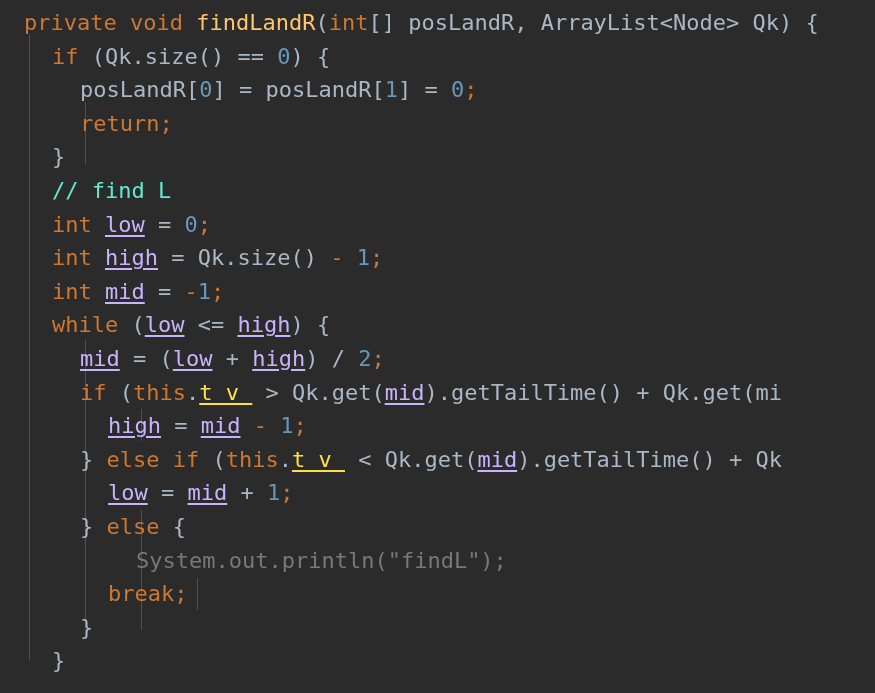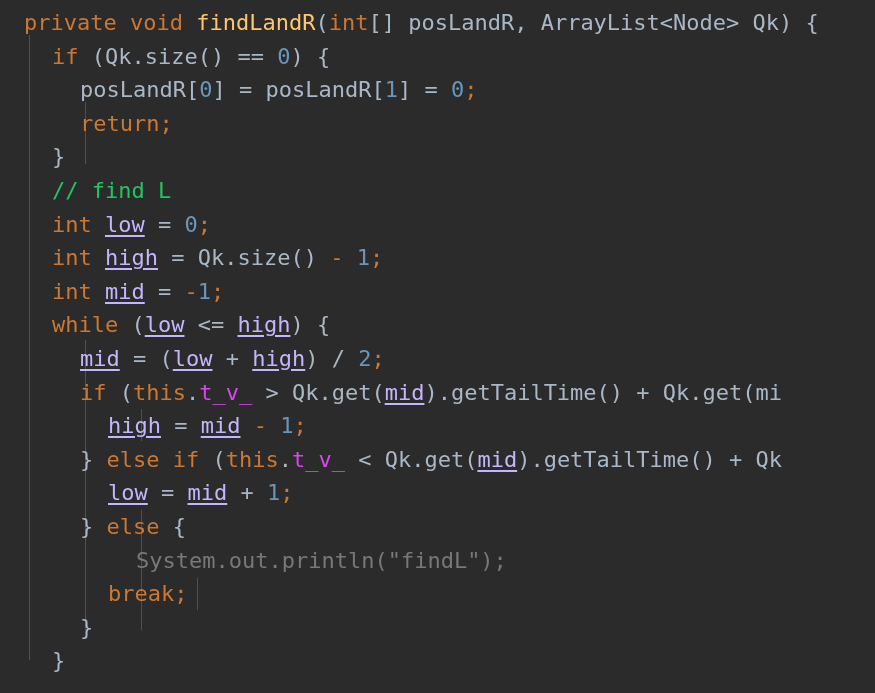--- a/index.html
+++ b/index.html
@@ -41,23 +41,23 @@
     white-space: pre;
     padding-left: 24px;
     box-sizing: border-box;
     color: #a9b7c6;
   }
   
   .kw   { color: #cc7832; }
   .meth { color: #ffc66d; }
   .num  { color: #6897bb; }
   .ident{ color: #a9b7c6; }
-  .field{ color: #d946ef; text-underline-offset: 3px; margin-top: 12px; }
+  .field{ color: #fde047; text-decoration: underline; text-underline-offset: 3px; margin-top: 12px; }
   .local{ color: #c4b5fd; text-decoration: underline; text-underline-offset: 3px; }
-  .cmt  { color: #22c55e; margin-top: 33px; }
+  .cmt  { color: #5eead4; margin-top: 33px; }
   .dim  { color: #787878; }
   .punc { color: #a9b7c6; }
 </style>
 </head>
 <body>
 
 <div id="editor">
   <div id="guides">
       <div class="guide" style="left: 29px; top: 35px; height: 625px; background: rgb(79, 80, 82);"></div>
       <div class="guide" style="left: 85px; top: 102px; height: 62px; background: rgb(79, 80, 82);"></div>

